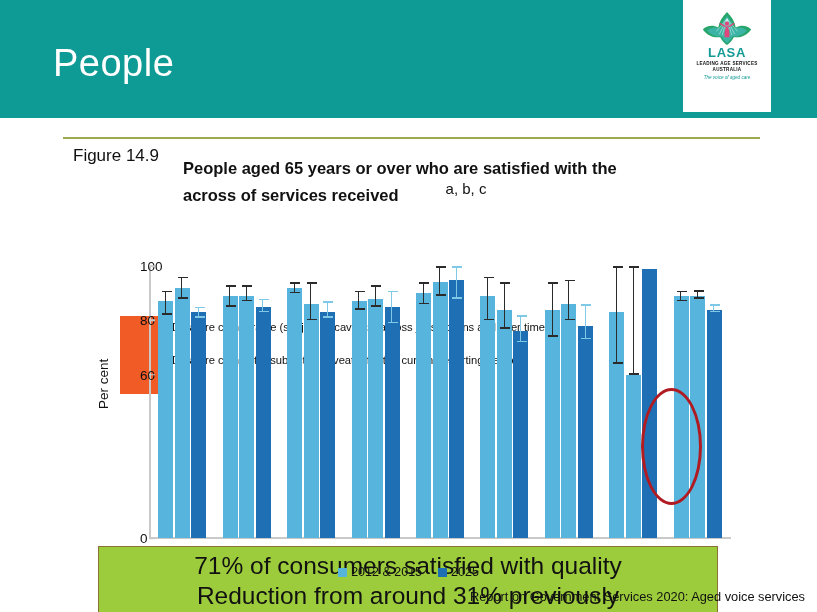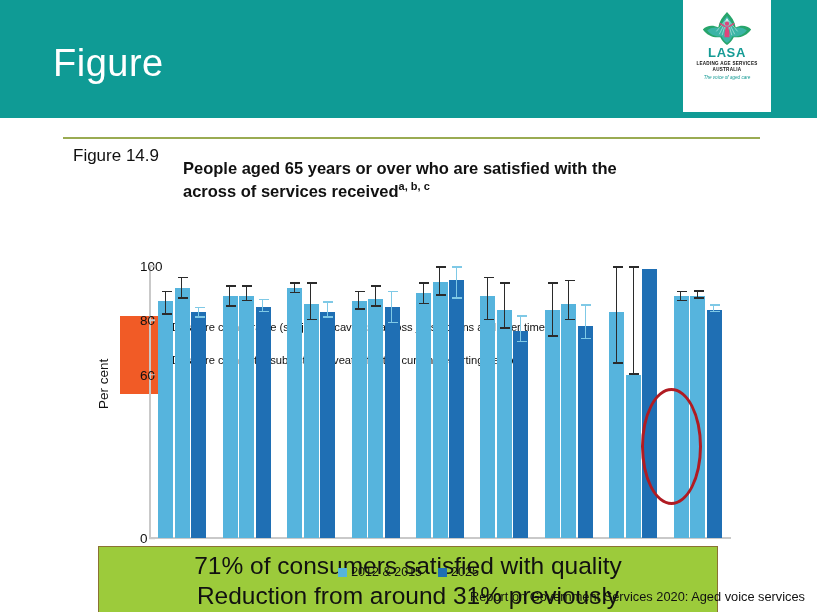--- a/index.html
+++ b/index.html
@@ -55,21 +55,21 @@
     position:absolute;left:73px;top:20px;width:700px;
   }
   .fig-num{
     position:absolute;left:0;top:0;
     font-size:17px;color:#111;font-weight:400;white-space:nowrap;text-align:center;
   }
   .fig-title{
     position:absolute;left:110px;top:12px;width:580px;
     font-size:16.5px;color:#111;font-weight:bold;line-height:1.28;
   }
-  .fig-title sup{font-size:11px;font-weight:bold;vertical-align:super;}
+  .fig-title sup{font-size:15px;font-weight:normal;vertical-align:super;margin-left:47px;}
 
   .orange-block{
     position:absolute;left:120px;top:190px;width:42px;height:78px;background:#f15b26;
   }
   .caveat{
     position:absolute;left:172px;
     font-size:11.2px;color:#111;white-space:nowrap;
   }
   .caveat-1{top:195px;}
   .caveat-2{top:228px;}
@@ -152,21 +152,21 @@
 
   .source{
     position:absolute;right:12px;top:463px;
     font-size:12.8px;color:#111;white-space:nowrap;
   }
 </style>
 </head>
 <body>
 
 <div class="header">
-  <div class="header-title">Figure</div>
+  <div class="header-title">People</div>
 
   <div class="logo-card">
     <svg class="logo-mark" viewBox="0 0 120 78">
       <path d="M60 6 C50 16 44 26 42 38 C30 32 18 34 10 42 C18 54 32 60 46 58 C50 66 54 70 60 74 C66 70 70 66 74 58 C88 60 102 54 110 42 C102 34 90 32 78 38 C76 26 70 16 60 6 Z" fill="#27a56b"></path>
       <path d="M60 14 C53 22 48 30 46 40 C36 36 26 38 19 44 C26 53 38 58 49 56 C52 63 55 67 60 70 C65 67 68 63 71 56 C82 58 94 53 101 44 C94 38 84 36 74 40 C72 30 67 22 60 14 Z" fill="#3bb4a6"></path>
       <g stroke="#ffffff" stroke-width="1.1" opacity="0.85">
         <path d="M60 20 L44 52"></path>
           <path d="M60 20 L50 54"></path>
           <path d="M60 20 L56 56"></path>
         <path d="M60 20 L64 56"></path>

